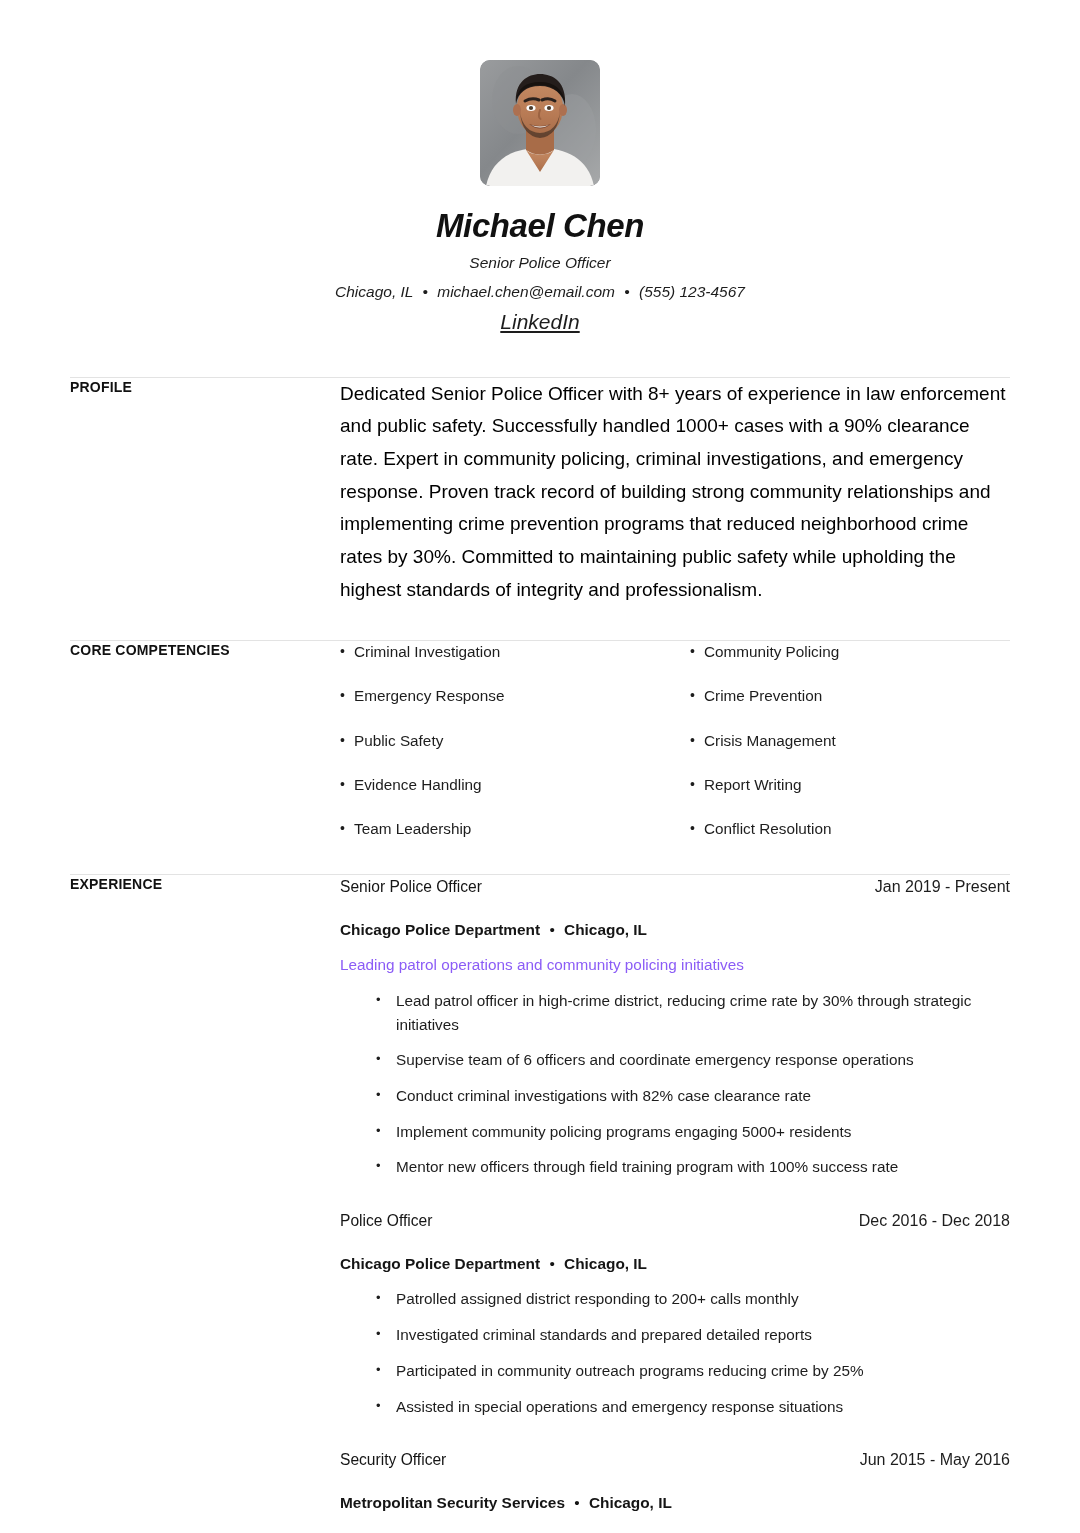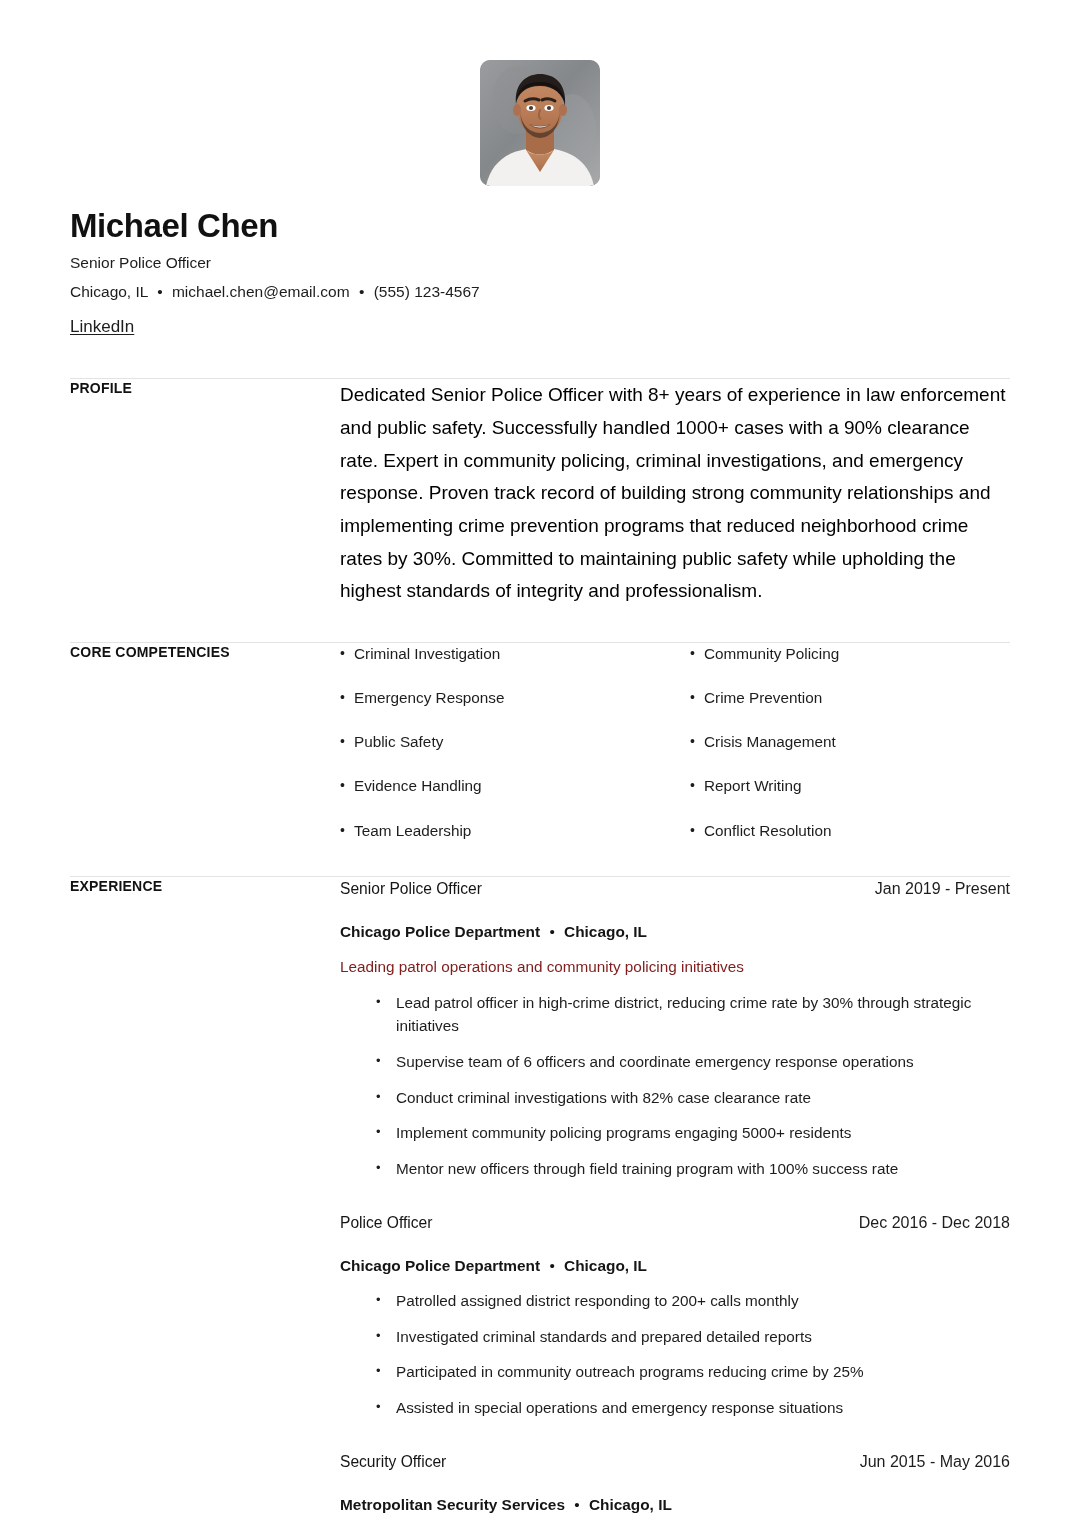--- a/index.html
+++ b/index.html
@@ -18,22 +18,23 @@
 
   .resume {
     width: 1080px;
     min-height: 1533px;
     padding: 60px 70px 40px 70px;
     background: #ffffff;
   }
 
   
   .header {
-    text-align: left;
+    text-align: center;
     padding-bottom: 38px;
+    font-style: italic;
   }
 
   .photo-wrap {
     display: flex;
     justify-content: center;
     margin-bottom: 22px;
   }
 
   .photo {
     width: 120px;
@@ -68,23 +69,23 @@
     line-height: 1.55;
   }
 
   .contact-line .sep {
     display: inline-block;
     padding: 0 5px;
     color: #1d1d1d;
   }
 
   .links-line {
-    font-size: 17px;
+    font-size: 21px;
     line-height: 1.6;
-    margin-top: 9px;
+    margin-top: 1px;
   }
 
   .links-line a,
   .links-line .link {
     color: #1d1d1d;
     text-decoration: underline;
     text-underline-offset: 2px;
   }
 
   
@@ -184,21 +185,21 @@
   }
 
   .job-company .sep {
     display: inline-block;
     padding: 0 5px;
     font-weight: 400;
   }
 
   .job-summary {
     font-size: 15.3px;
-    color: #7f1d1d;
+    color: #8b5cf6;
     line-height: 1.6;
     margin-top: 11px;
   }
 
   .job-bullets {
     margin-top: 11px;
     padding-left: 36px;
   }
 
   .bullet {

